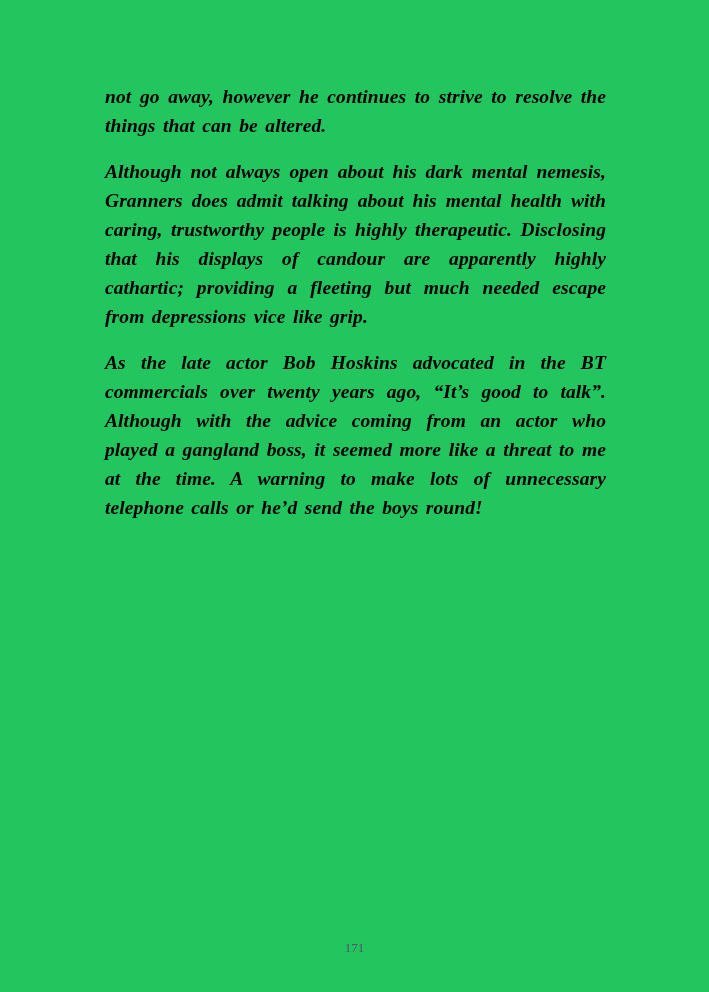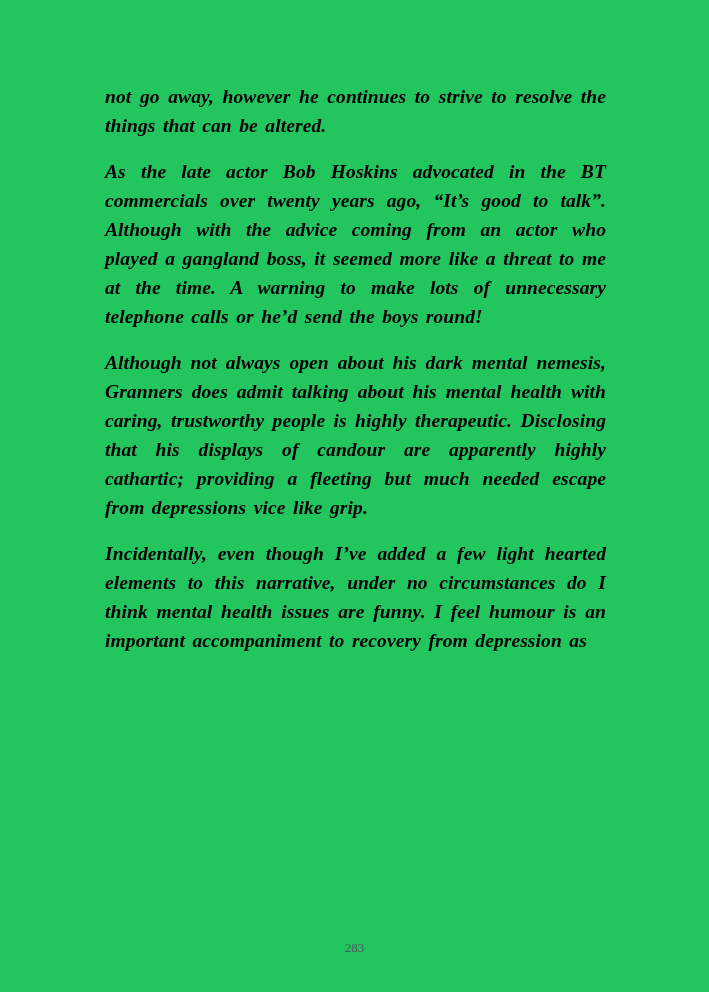--- a/index.html
+++ b/index.html
@@ -50,20 +50,19 @@
     color: #55556a;
     font-family: "Liberation Serif", serif;
   }
 </style>
 </head>
 <body>
 
 <div class="page">
   <div class="text-block">
     <p>not go away, however he continues to strive to resolve the things that can be altered.</p>
+    <p>Although not always open about his dark mental nemesis, Granners does admit talking about his mental health with caring, trustworthy people is highly therapeutic. Disclosing that his displays of candour are apparently highly cathartic; providing a fleeting but much needed escape from depressions vice like grip.</p>
     <p>As the late actor Bob Hoskins advocated in the BT commercials over twenty years ago, “It’s good to talk”. Although with the advice coming from an actor who played a gangland boss, it seemed more like a threat to me at the time. A warning to make lots of unnecessary telephone calls or he’d send the boys round!</p>
-    <p>Although not always open about his dark mental nemesis, Granners does admit talking about his mental health with caring, trustworthy people is highly therapeutic. Disclosing that his displays of candour are apparently highly cathartic; providing a fleeting but much needed escape from depressions vice like grip.</p>
-    <p>Incidentally, even though I’ve added a few light hearted elements to this narrative, under no circumstances do I think mental health issues are funny. I feel humour is an important accompaniment to recovery from depression as</p>
   </div>
   <div class="page-footer">
-    <span class="page-number">283</span>
+    <span class="page-number">171</span>
   </div>
 </div>
 
 </body></html>

